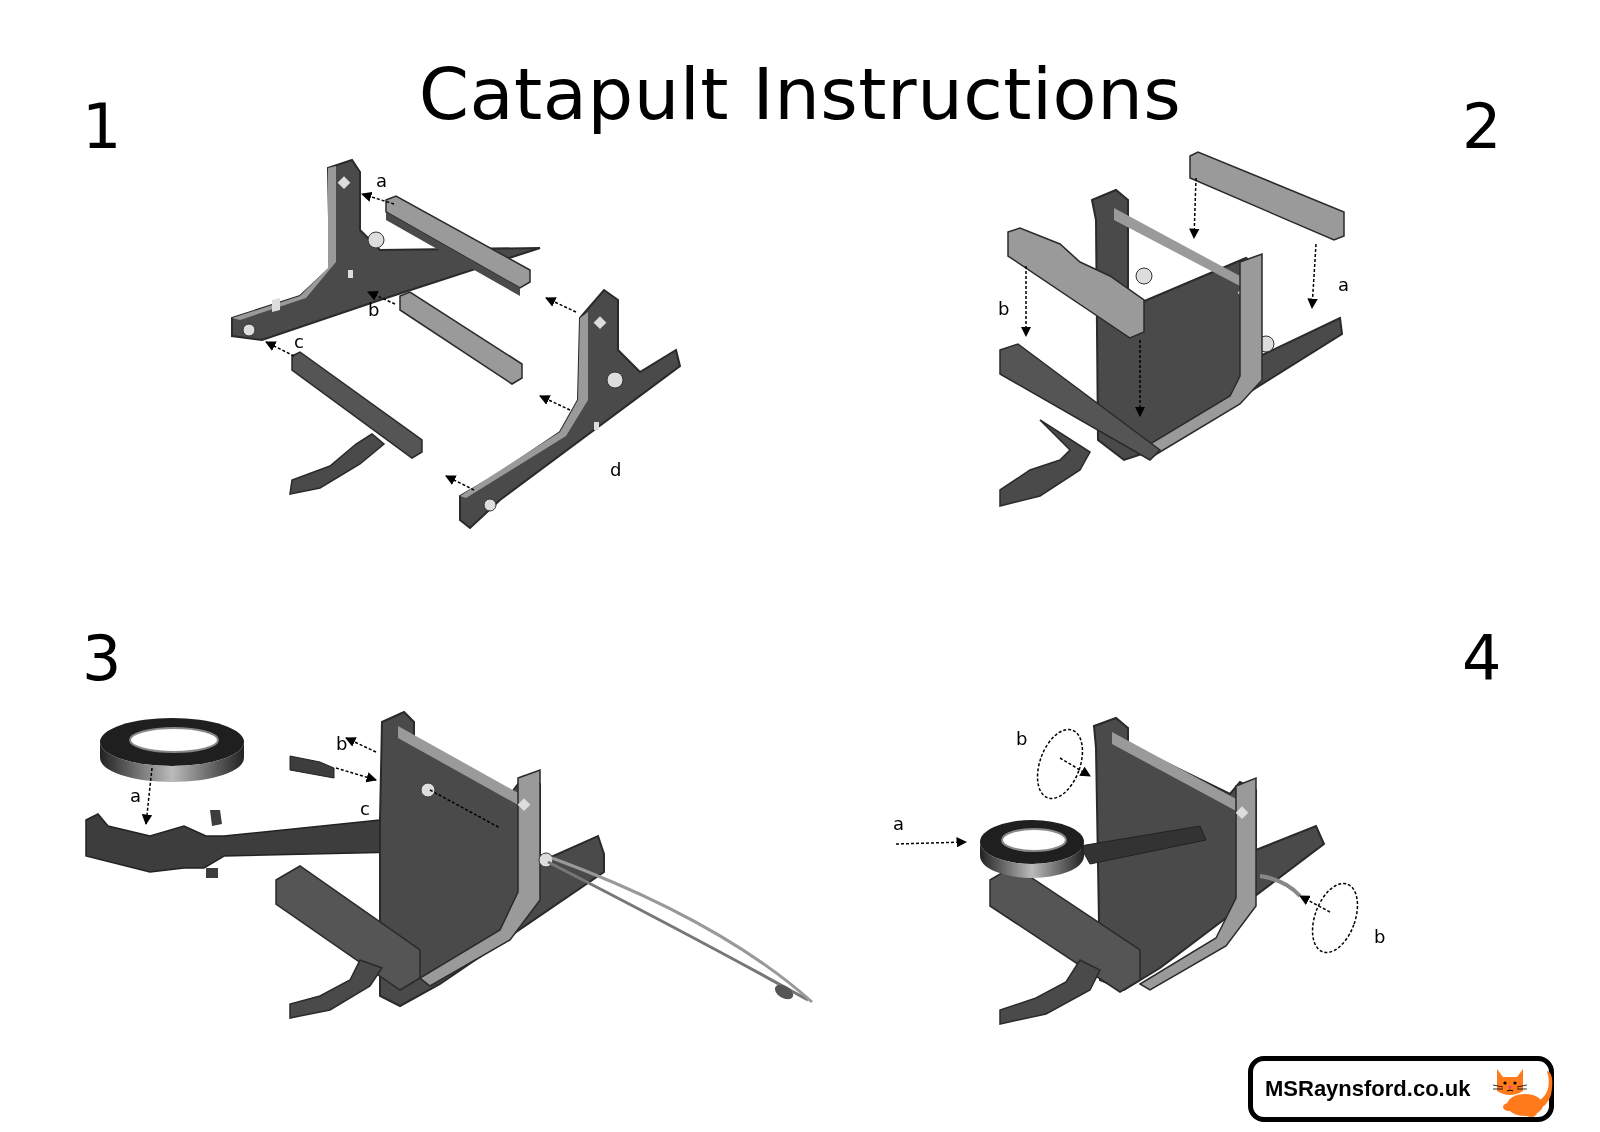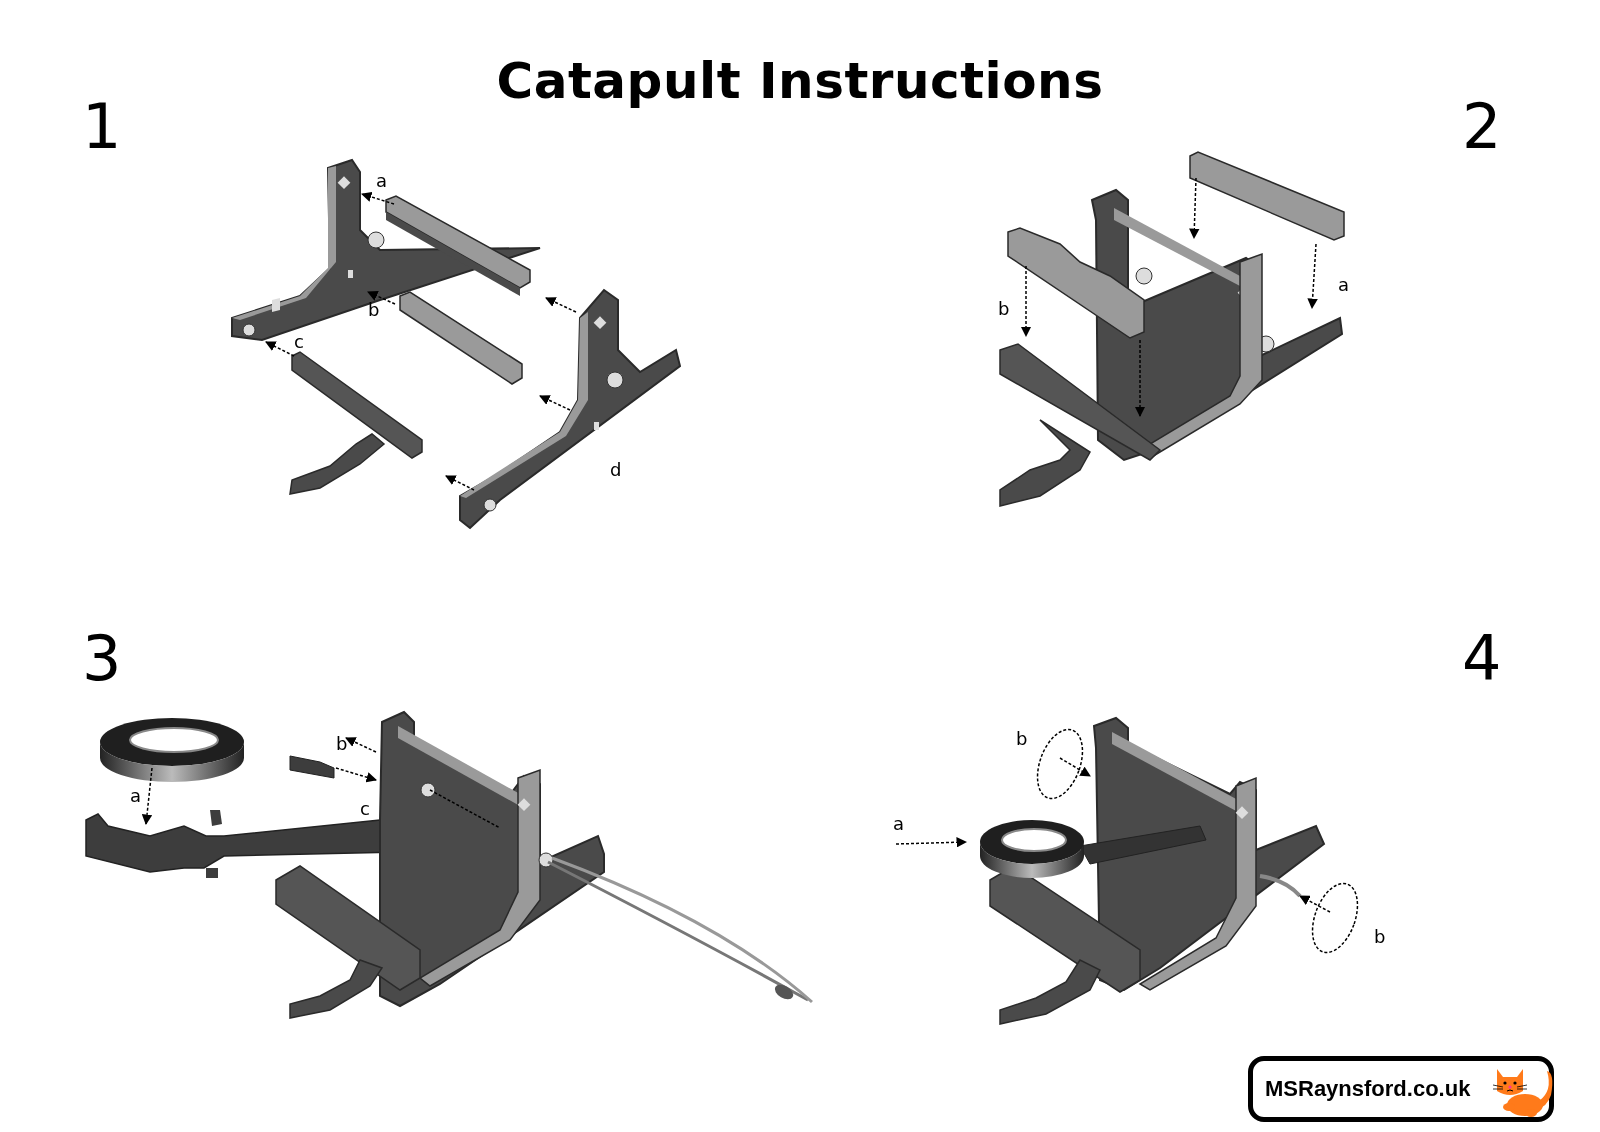--- a/index.html
+++ b/index.html
@@ -1,19 +1,19 @@
 <!DOCTYPE html>
 <html><head>
   <meta charset="utf-8">
   <style>
     html, body { margin: 0; padding: 0; background: #ffffff; }
     body { width: 1600px; height: 1132px; position: relative; overflow: hidden;
            font-family: "DejaVu Sans", sans-serif; color: #000; }
     .title { position: absolute; left: 0; right: 0; top: 52px; text-align: center;
-             font-size: 50px; font-weight: bold; letter-spacing: 0.5px; }
+             font-size: 72px; font-weight: normal; letter-spacing: 0.5px; }
     .step-num { position: absolute; font-size: 62px; line-height: 1; }
     .callout { position: absolute; font-size: 18px; line-height: 1; }
     svg.illus { position: absolute; left: 0; top: 0; }
     .logo { position: absolute; left: 1248px; top: 1056px; width: 306px; height: 66px;
             border: 5px solid #000; border-radius: 16px; box-sizing: border-box;
             background: #fff; display: flex; align-items: center; }
     .logo-text { font-family: "Liberation Sans", sans-serif; font-weight: bold;
                  font-size: 22px; margin-left: 12px; }
     .logo-cat { position: absolute; right: -6px; top: 0px; }
   </style>

